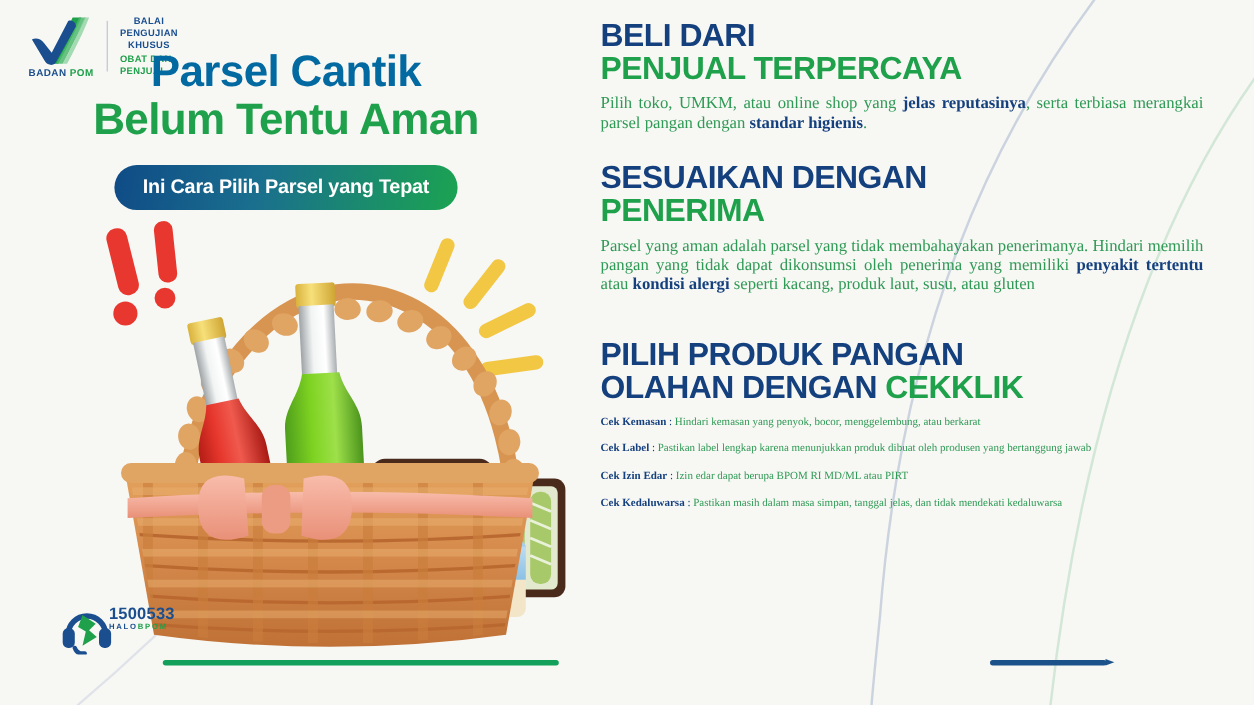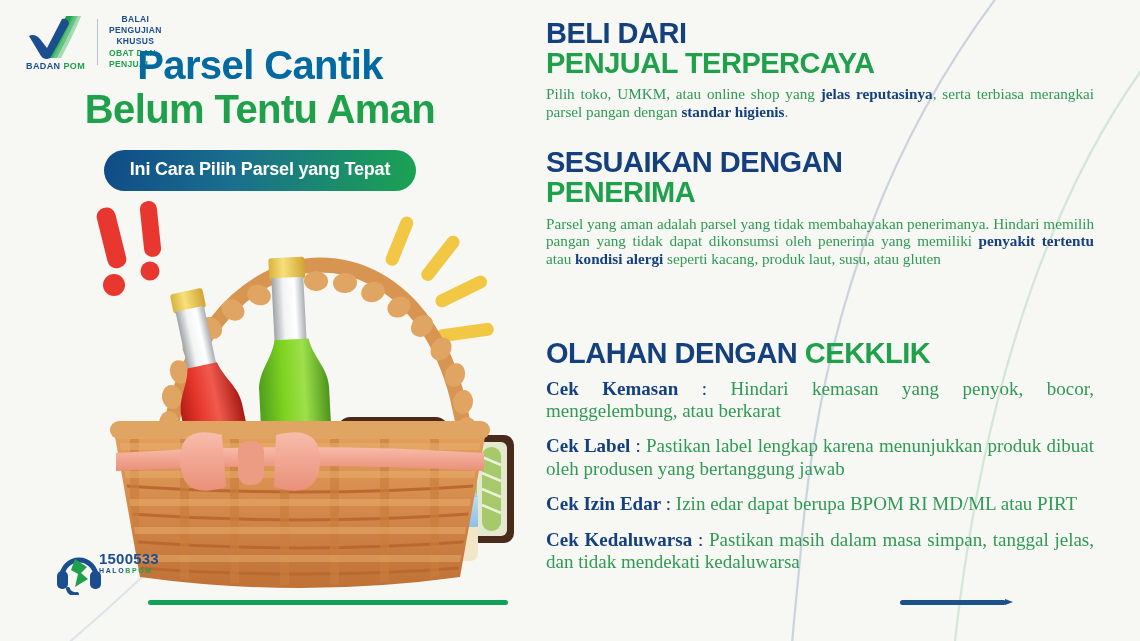--- a/index.html
+++ b/index.html
@@ -46,21 +46,21 @@
     font-family:"Liberation Serif", serif;
     font-size:15.2px;line-height:1.18;color:#2f9a55;text-align:justify;
     margin-top:7px;
   }
   .sect-body b{color:#15407e;font-weight:bold;}
   .gap-a{height:26px;}
   .gap-b{height:40px;}
   .cek-list{margin-top:9px;}
   .cek-item{
     font-family:"Liberation Serif", serif;
-    font-size:19px;line-height:1.18;color:#2f9a55;text-align:justify;margin-bottom:13px;
+    font-size:10px;line-height:1.18;color:#2f9a55;text-align:justify;margin-bottom:13px;
   }
   .cek-item b{color:#15407e;font-weight:bold;}
   .cek-item .sep{color:#15407e;}
 
   
   .halo{position:absolute;left:55px;top:551px;display:flex;align-items:flex-start;z-index:6;}
   .halo-mark{width:48px;height:44px;}
   .halo-txt{margin-left:-4px;padding-bottom:2px;}
   .halo-num{font-size:15px;font-weight:bold;color:#1a4e8f;letter-spacing:.2px;line-height:1;}
   .halo-sub{font-size:7px;font-weight:bold;letter-spacing:1.6px;line-height:1;margin-top:1px;}
@@ -329,21 +329,21 @@
         <span class="blue">SESUAIKAN DENGAN</span><br>
         <span class="green">PENERIMA</span>
       </div>
       <div class="sect-body"><span>Parsel yang aman adalah parsel yang tidak membahayakan penerimanya. Hindari memilih pangan yang tidak dapat dikonsumsi oleh penerima yang memiliki </span><b>penyakit tertentu</b><span> atau </span><b>kondisi alergi</b><span> seperti kacang, produk laut, susu, atau gluten</span></div>
     </div>
 
     <div class="gap-b"></div>
 
     <div class="sect">
       <div class="sect-head">
-        <br>
+        <span class="blue">PILIH PRODUK PANGAN</span><br>
         <span class="blue">OLAHAN DENGAN </span><span class="green">CEKKLIK</span>
       </div>
       <div class="cek-list">
           <div class="cek-item"><b>Cek Kemasan</b><span class="sep"> : </span><span>Hindari kemasan yang penyok, bocor, menggelembung, atau berkarat</span></div>
           <div class="cek-item"><b>Cek Label</b><span class="sep"> : </span><span>Pastikan label lengkap karena menunjukkan produk dibuat oleh produsen yang bertanggung jawab</span></div>
           <div class="cek-item"><b>Cek Izin Edar</b><span class="sep"> : </span><span>Izin edar dapat berupa BPOM RI MD/ML atau PIRT</span></div>
           <div class="cek-item"><b>Cek Kedaluwarsa</b><span class="sep"> : </span><span>Pastikan masih dalam masa simpan, tanggal jelas, dan tidak mendekati kedaluwarsa</span></div>
         </div>
     </div>
   </div>

